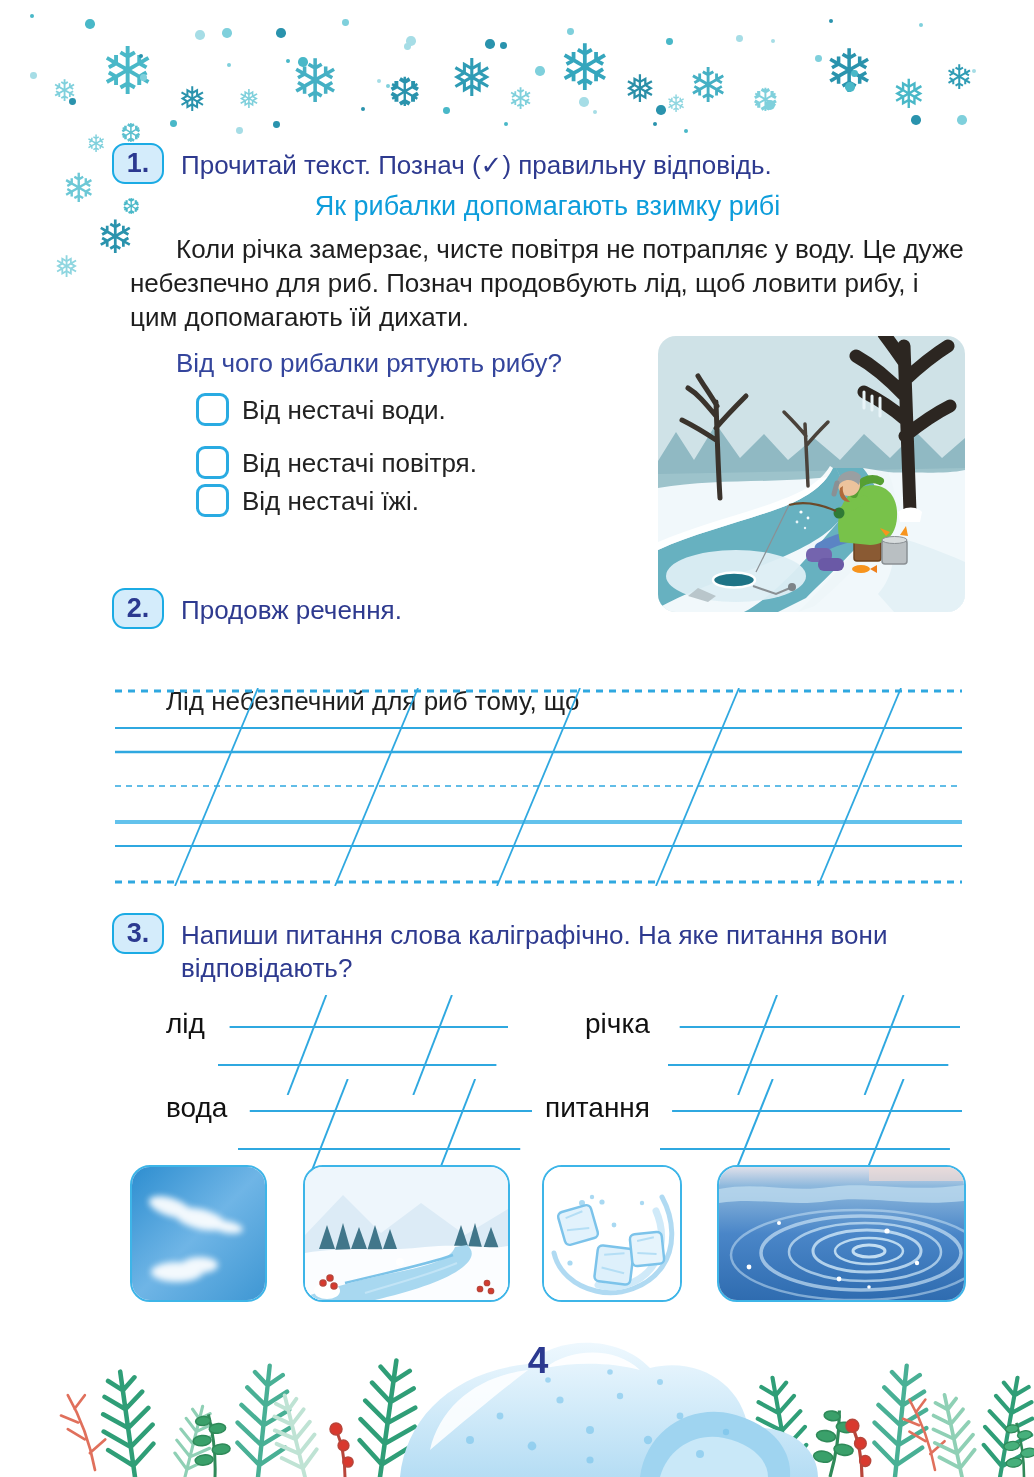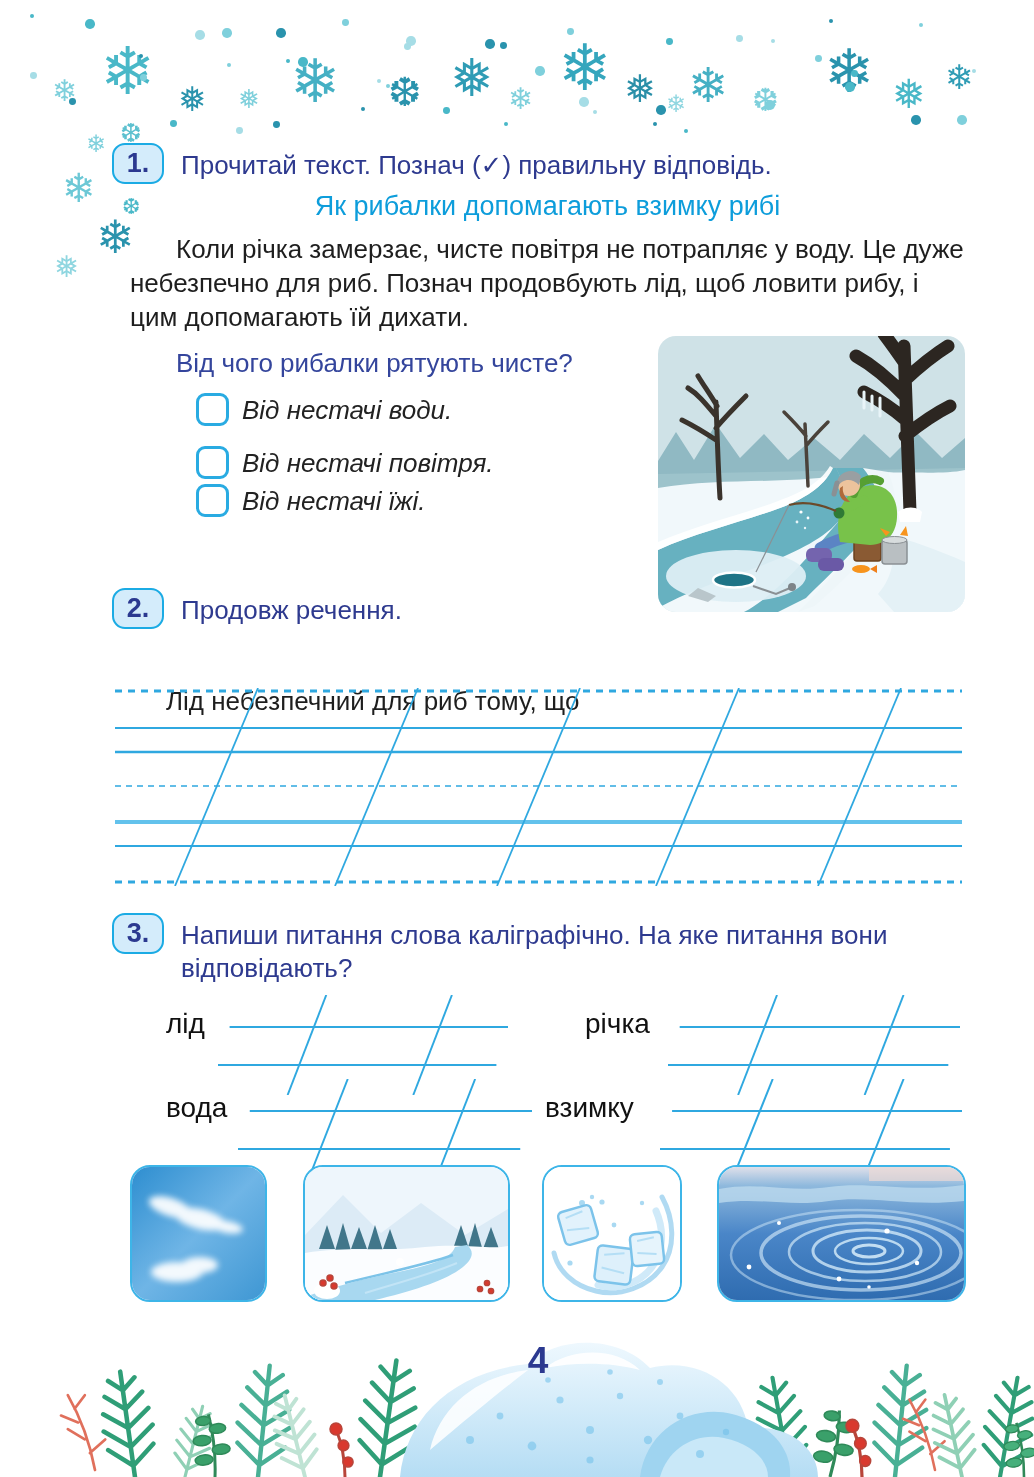--- a/index.html
+++ b/index.html
@@ -15,21 +15,21 @@
   
   .badge { position:absolute; width:52px; height:41px; background:#d4ecfb; border:2.5px solid #1babe4;
            border-radius:13px; color:#2b3990; font-weight:bold; font-size:27px; text-align:center;
            line-height:36px; }
   .instruction { position:absolute; color:#2e3a8f; font-size:26px; line-height:33px; }
   .story-title { position:absolute; left:130px; width:835px; text-align:center; color:#0d9ddb;
                  font-size:27px; font-weight:normal; }
   .story-text { position:absolute; left:130px; width:838px; color:#1e1e1e; font-size:26px;
                 line-height:34px; text-indent:46px; }
   .question { position:absolute; color:#34459c; font-size:26px; }
-  .option { position:absolute; height:36px;font-style:italic; }
+  .option { position:absolute; height:36px; }
   .checkbox { position:absolute; left:0; top:0; width:33px; height:33px; background:#fff;
               border:3px solid #29abe2; border-radius:9px; cursor:pointer; }
   .option-label { position:absolute; left:46px; top:2px; color:#222; font-size:26px; white-space:nowrap; }
   .sentence { position:absolute; color:#1e1e1e; font-size:26px;margin-top:45px; }
   .word-label { position:absolute; color:#111; font-size:28px; }
   .img-frame { position:absolute; border:2px solid #3db5e8; border-radius:20px; overflow:hidden; }
   .img-frame svg { display:block; }
   .illu { position:absolute; }
   .page-number { position:absolute; left:507px; top:1340px; width:62px; text-align:center;
                  color:#2b3990; font-size:37px; font-weight:bold; }
@@ -108,21 +108,21 @@
       <span class="dot" style="left: 404px; top: 43px; width: 6.8px; height: 6.8px; background: rgb(166, 221, 230);"></span>
     </div>
 
   <div class="badge" style="left:112px; top:143px;">1.</div>
   <div class="instruction" style="left:181px; top:149px; width:800px;">Прочитай текст. Познач (✓) правильну відповідь.</div>
 
   <div class="story-title" style="top:191px;">Як рибалки допомагають взимку рибі</div>
 
   <div class="story-text" style="top:232px;">Коли річка замерзає, чисте повітря не потрапляє у воду. Це дуже небезпечно для риб. Познач продовбують лід, щоб ловити рибу, і цим допомагають їй дихати.</div>
 
-  <div class="question" style="left:176px; top:348px;">Від чого рибалки рятують чисте?</div>
+  <div class="question" style="left:176px; top:348px;">Від чого рибалки рятують рибу?</div>
 
   <div class="option" style="left:196px; top:393px; width:420px;">
     <span class="checkbox"></span>
     <span class="option-label">Від нестачі води.</span>
   </div>
   <div class="option" style="left:196px; top:446px; width:420px;">
     <span class="checkbox"></span>
     <span class="option-label">Від нестачі повітря.</span>
   </div>
   <div class="option" style="left:196px; top:484px; width:420px;">
@@ -246,21 +246,21 @@
     <svg width="294" height="100" viewBox="0 0 300 100" preserveAspectRatio="none">
       <g stroke="#2fa8e0" stroke-width="2" fill="none">
         <line x1="12" y1="32" x2="300" y2="32"></line>
           <line x1="0" y1="70" x2="288" y2="70"></line>
         <line x1="112" y1="0" x2="72" y2="100"></line>
           <line x1="242" y1="0" x2="202" y2="100"></line>
       </g>
     </svg>
   </div>
 
-  <div class="word-label" style="left:545px; top:1092px;">взимку</div>
+  <div class="word-label" style="left:545px; top:1092px;">питання</div>
   <div class="illu" style="left:660px; top:1079px;">
     <svg width="302" height="100" viewBox="0 0 300 100" preserveAspectRatio="none">
       <g stroke="#2fa8e0" stroke-width="2" fill="none">
         <line x1="12" y1="32" x2="300" y2="32"></line>
           <line x1="0" y1="70" x2="288" y2="70"></line>
         <line x1="112" y1="0" x2="72" y2="100"></line>
           <line x1="242" y1="0" x2="202" y2="100"></line>
       </g>
     </svg>
   </div>

